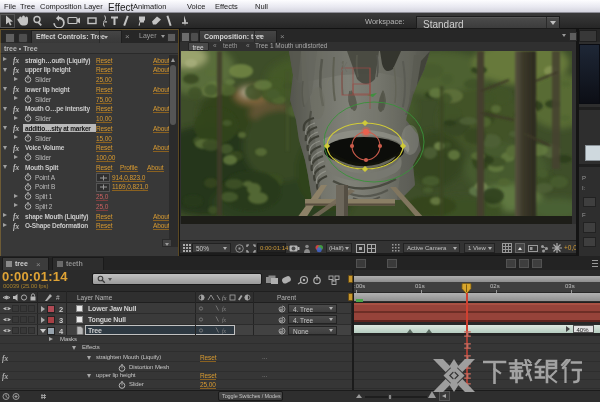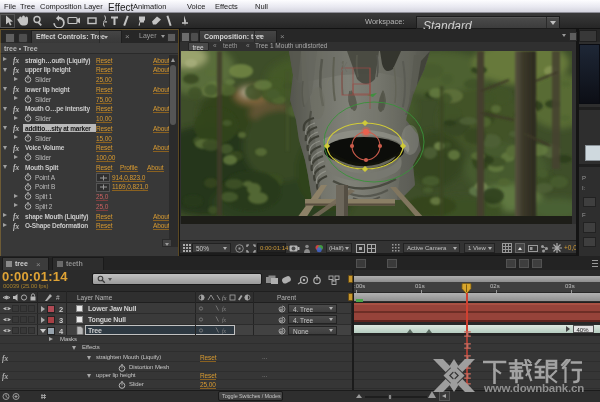--- a/index.html
+++ b/index.html
@@ -41,21 +41,21 @@
   <rect x="125" y="1.5" width="2" height="10.5" transform="rotate(20 126 6.7)"></rect>
   <path d="M139,2.5 l6,0 l0,4 l-6,0 Z M140,6.5 l4,0 l0,2 l-4,0 l0,3 l-1.5,0 Z"></path>
   <path d="M152,7.5 l5-5 l4,3 l-5,5 l-3,0 Z"></path>
   <rect x="168" y="1.5" width="2" height="10.5" transform="rotate(-18 169 6.7)"></rect>
   <path d="M184,1.5 l2,5.5 l-1,5 l-1-5 Z M182,8.2 l6,0 l0,1.5 l-6,0 Z"></path>
  </g>
  <rect x="0.5" y="0.5" width="14" height="13" fill="none" stroke="#555" stroke-width="1"></rect>
 </svg>
 <div class="t" style="left:365px;top:17px;font-size:7.5px;color:#b5b5b5;">Workspace:</div>
 <div class="a" style="left:416px;top:15.5px;width:142px;height:11.5px;background:linear-gradient(#4c4c4c,#3c3c3c);border:1px solid #1c1c1c;box-shadow:0 1px 0 rgba(255,255,255,.08) inset;">
- <div class="t" style="left:6px;top:2px;font-size:12px;color:#cfcfcf;font-style:italic;">Standard</div>
+ <div class="t" style="left:6px;top:2px;font-size:10px;color:#cfcfcf;">Standard</div>
  <div class="a" style="right:0;top:0;width:12px;height:11.5px;border-left:1px solid #2a2a2a;"></div>
  <div class="arrow" style="right:3px;top:4px;border-left:3px solid transparent;border-right:3px solid transparent;border-top:4px solid #c0c0c0;"></div>
 </div>
 <div class="a" style="left:0;top:29px;width:600px;height:227px;background:#141414;"></div>
 <div class="a" id="ecw" style="left:0;top:29px;width:178px;height:227px;background:#383838;">
  <div class="a" style="left:0;top:0;width:178px;height:14px;background:#272727;"></div>
  <div class="a" style="left:5px;top:3.5px;width:8px;height:8px;background:#606060;border:1px solid #2a2a2a;"></div>
  <div class="a" style="left:18px;top:3.5px;width:8px;height:8px;background:#4e4e4e;border:1px solid #2a2a2a;border-radius:2px;"></div>
  <div class="a" style="left:31px;top:0.5px;width:91px;height:13.5px;background:linear-gradient(#454545,#383838);border:1px solid #1e1e1e;border-bottom:none;box-sizing:border-box;">
    <div class="t" style="left:4px;top:2.5px;font-size:7px;color:#d2d2d2;font-weight:bold;">Effect Controls: Tree</div>
@@ -976,16 +976,15 @@
  <path d="M12,2 L21,2 L21,9 L12,9 L12,2 M12,5.5 L21,5.5 M12,9 L12,23"></path>
  <path d="M12,16 L21,23 M21,12 L16,17" stroke-width="2.2"></path>
 </g>
 <g transform="translate(78,0)">
  <path d="M6,0.5 L1,6 M8.5,1 L2,9 M4.5,9 L4.5,23" stroke-width="2.2"></path>
  <path d="M11,3.5 L21,3.5 M12,11 L21,11 M17.5,11 L17.5,20 Q17.5,23 13.5,23"></path>
 </g>
 </g>
           </svg>
         </div>
-<div class="t" style="left:484px;top:112px;font-size:11.5px;font-weight:bold;color:#909090;letter-spacing:-0.2px;">www.downbank.cn</div>
  </div>
 </div>
 </div>
 
 </body></html>

